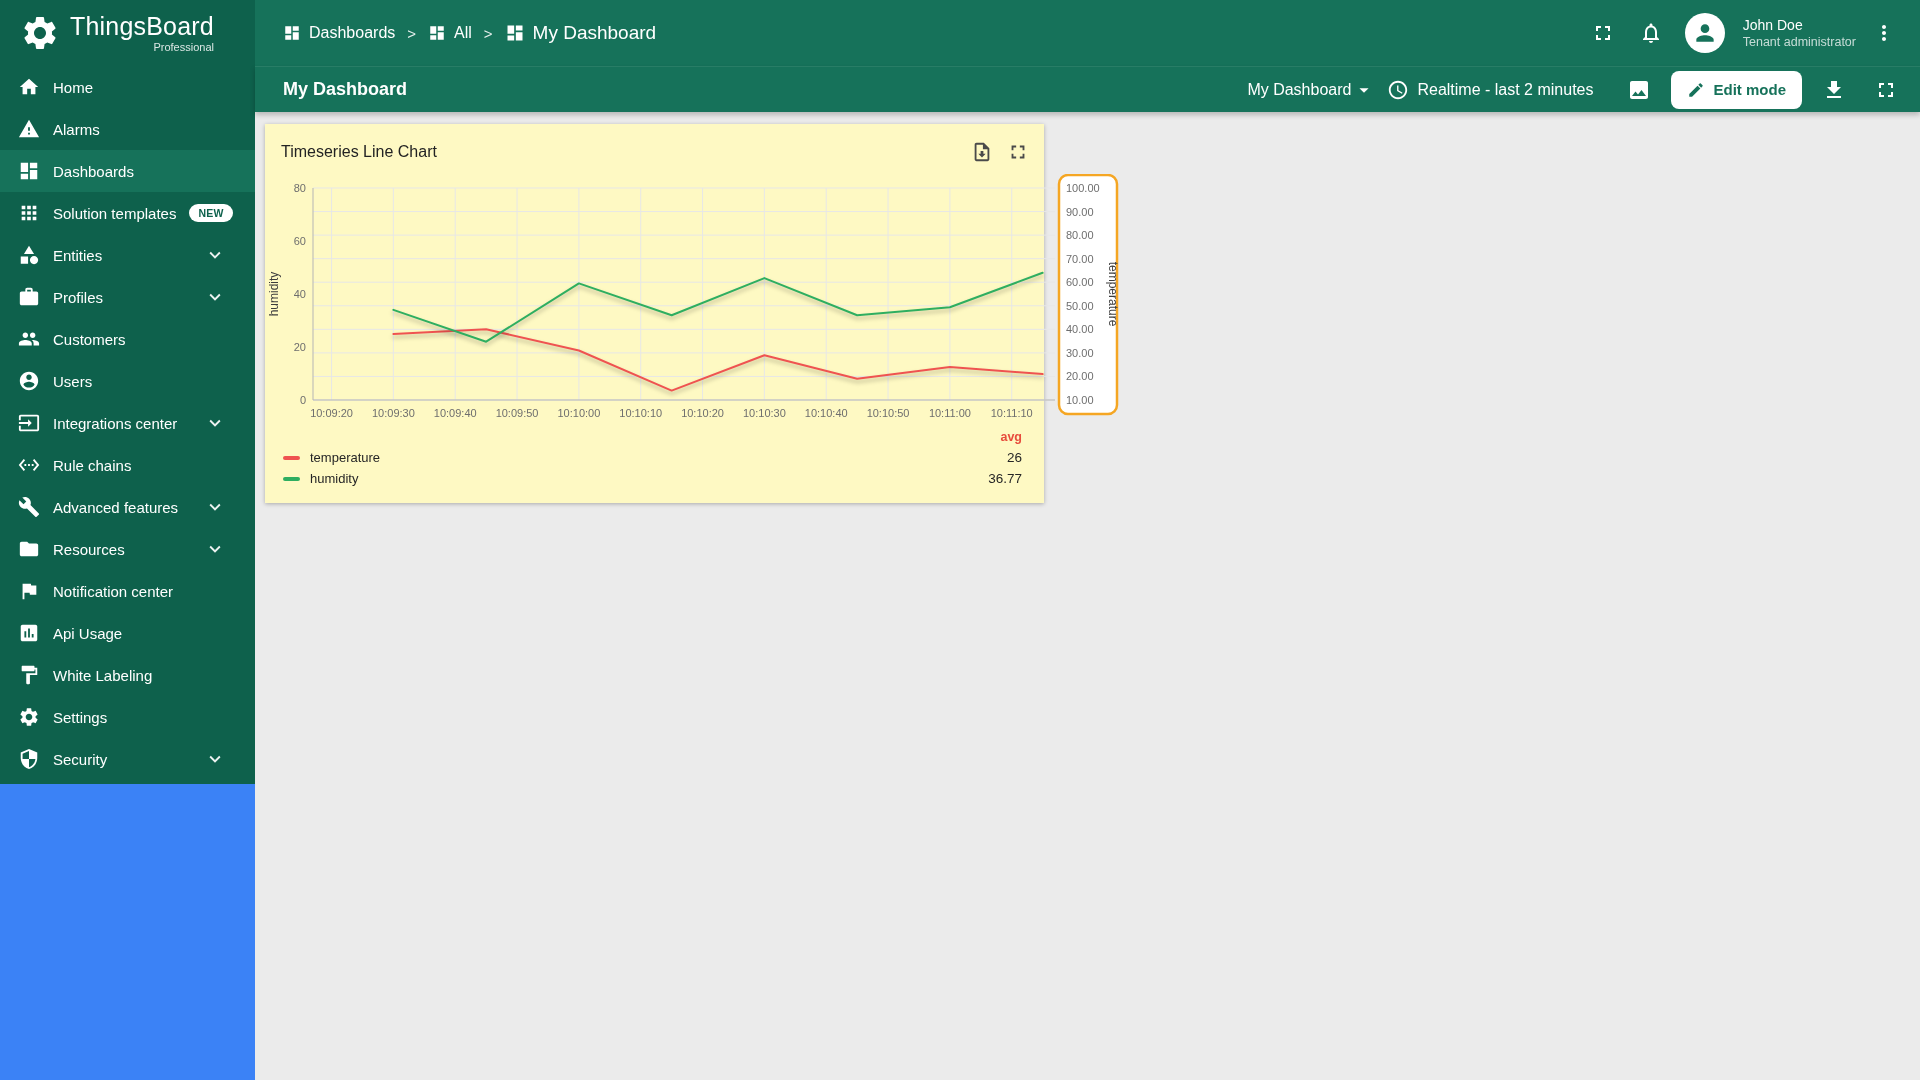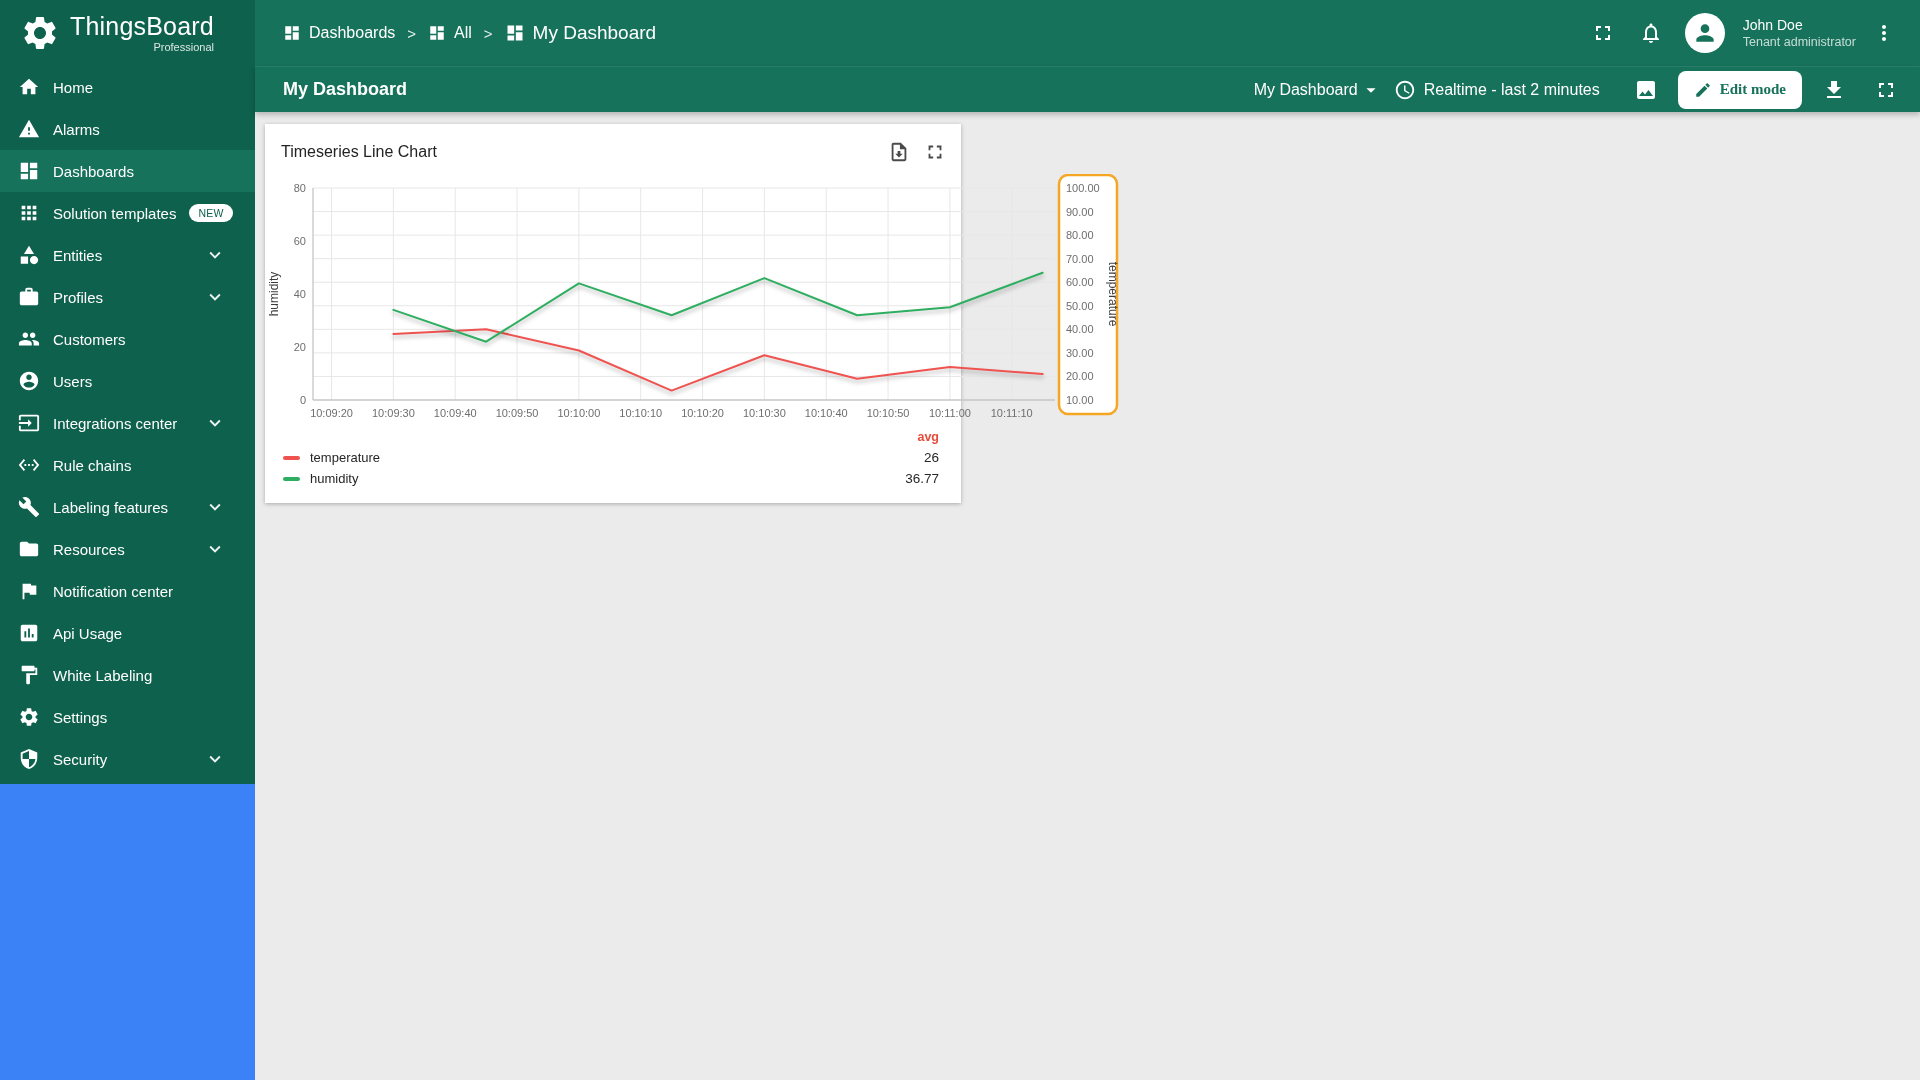--- a/index.html
+++ b/index.html
@@ -13,21 +13,21 @@
   .logo-icon svg{width:40px;height:40px;fill:#fff}
   .brand-name{font-size:25px;color:#fff;letter-spacing:.2px;line-height:1}
   .brand-edition{font-size:11px;color:rgba(255,255,255,.85);text-align:right;margin-top:2px}
   .menu{background:#0e614c;padding-bottom:4px}
   .menu-item{height:42px;display:flex;align-items:center;gap:13px;padding:0 29px 0 18px;color:#fff;font-size:15px;cursor:pointer;white-space:nowrap}
   .menu-item.active{background:#16725a}
   .mi{width:22px;height:22px;flex:none;display:inline-flex}
   .mi svg{width:100%;height:100%;fill:#fff}
   .chevron{margin-left:auto;width:22px;height:22px}
   .chevron svg{width:100%;height:100%;fill:rgba(255,255,255,.92)}
-  .badge-new{margin-left:auto;background:#fff;color:#0e614c;font-size:10.5px;font-weight:400;padding:3px 9px;border-radius:11px;letter-spacing:.3px}
+  .badge-new{margin-left:auto;background:#fff;color:#0e614c;font-size:10.5px;font-weight:700;padding:3px 9px;border-radius:11px;letter-spacing:.3px}
 
   
   .main{flex:1;display:flex;flex-direction:column;min-width:0}
   .topbar{height:66px;background:#16725a;display:flex;align-items:center;padding:0 16px 0 28px;color:#fff}
   .breadcrumb{display:flex;align-items:center;gap:12px}
   .crumb{display:flex;align-items:center;gap:8px;font-size:16px;cursor:pointer}
   .crumb .mi{width:18px;height:18px}
   .crumb.current{font-size:19px;font-weight:500}
   .crumb.current .mi{width:20px;height:20px}
   .crumb-sep{font-size:15px;color:rgba(255,255,255,.9)}
@@ -39,26 +39,26 @@
   .user-text{margin-left:10px;line-height:1.3;margin-right:0}
   .user-name{font-size:14px}
   .user-role{font-size:12.5px;color:rgba(255,255,255,.75)}
 
   .dash-toolbar{height:46px;background:#16725a;display:flex;align-items:center;color:#fff;padding:0 14px 0 28px;border-top:1px solid rgba(255,255,255,.08);box-shadow:0 3px 5px rgba(0,0,0,.22);position:relative;z-index:2}
   .dash-title{font-size:18px;font-weight:700}
   .toolbar-right{margin-left:auto;display:flex;align-items:center;gap:12px}
   .state-select{display:flex;align-items:center;gap:2px;font-size:16px;cursor:pointer}
   .state-select svg{width:22px;height:22px;fill:#fff}
   .timewindow{display:flex;align-items:center;gap:8px;font-size:16px;cursor:pointer;margin-right:14px}
-  .edit-btn{display:flex;align-items:center;gap:8px;background:#fff;color:#16725a;border:none;border-radius:8px;height:38px;padding:0 16px;font-size:15px;font-weight:600;font-family:Liberation Serif, serif;cursor:pointer}
+  .edit-btn{display:flex;align-items:center;gap:8px;background:#fff;color:#16725a;border:none;border-radius:8px;height:38px;padding:0 16px;font-size:15px;font-weight:600;font-family:Liberation Sans, sans-serif;cursor:pointer}
   .edit-btn svg{width:18px;height:18px;fill:#16725a}
 
   
   .content{flex:1;padding:12px 10px;overflow:hidden;position:relative;z-index:1}
-  .widget-card{width:696px;background:#ffffff;border-radius:0;box-shadow:0 1px 4px rgba(0,0,0,.28)}
+  .widget-card{width:779px;background:#fef9c3;border-radius:0;box-shadow:0 1px 4px rgba(0,0,0,.28)}
   .widget-header{display:flex;align-items:center;padding:12px 10px 0 16px}
   .widget-title{font-size:16px;font-weight:500;color:#232323}
   .widget-actions{margin-left:auto;display:flex;gap:4px}
   .widget-actions .icon-btn{width:32px;height:32px;border-radius:4px}
   .widget-actions svg{fill:#4a4a4a;width:22px;height:22px}
   #chart-svg{display:block;margin-top:6px}
   #chart-svg g.tick text{font-size:11px;fill:#6e6e6e}
   #chart-svg .tick-r{font-size:11px;fill:#6e6e6e}
   #chart-svg .axis-name{font-size:12px;fill:#3c3c3c}
   .series-line{filter:drop-shadow(0 3px 2px rgba(0,0,0,.28))}
@@ -174,21 +174,21 @@
           </svg>
         </span>
       <span>Rule chains</span>
     </div>
     <div class="menu-item">
       <span class="mi">
           <svg viewBox="0 0 24 24">
             <path d="M22.7 19l-9.1-9.1c.9-2.3.4-5-1.5-6.9-2-2-5-2.4-7.4-1.3L9 6 6 9 1.6 4.7C.4 7.1.9 10.1 2.9 12.1c1.9 1.9 4.6 2.4 6.9 1.5l9.1 9.1c.4.4 1 .4 1.4 0l2.3-2.3c.5-.4.5-1.1.1-1.4z"></path>
           </svg>
         </span>
-      <span>Labeling features</span>
+      <span>Advanced features</span>
       <span class="chevron"><svg viewBox="0 0 24 24">
             <path d="M7.41 8.59L12 13.17l4.59-4.58L18 10l-6 6-6-6 1.41-1.41z"></path>
           </svg></span>
     </div>
     <div class="menu-item">
       <span class="mi">
           <svg viewBox="0 0 24 24">
             <path d="M10 4H4c-1.1 0-1.99.9-1.99 2L2 18c0 1.1.9 2 2 2h16c1.1 0 2-.9 2-2V8c0-1.1-.9-2-2-2h-8l-2-2z"></path>
           </svg>
         </span>

